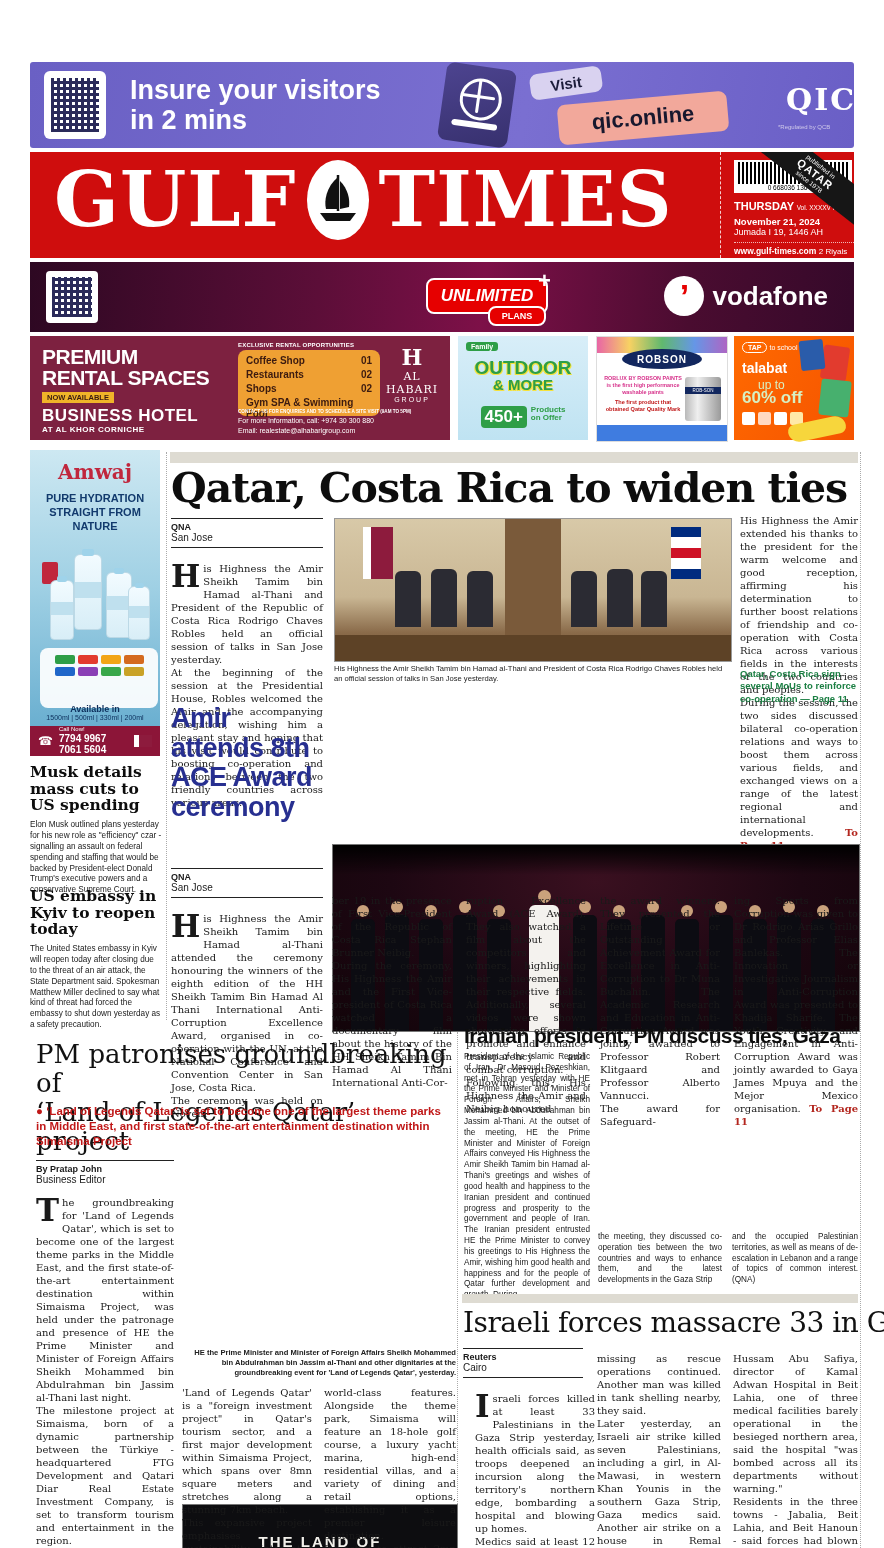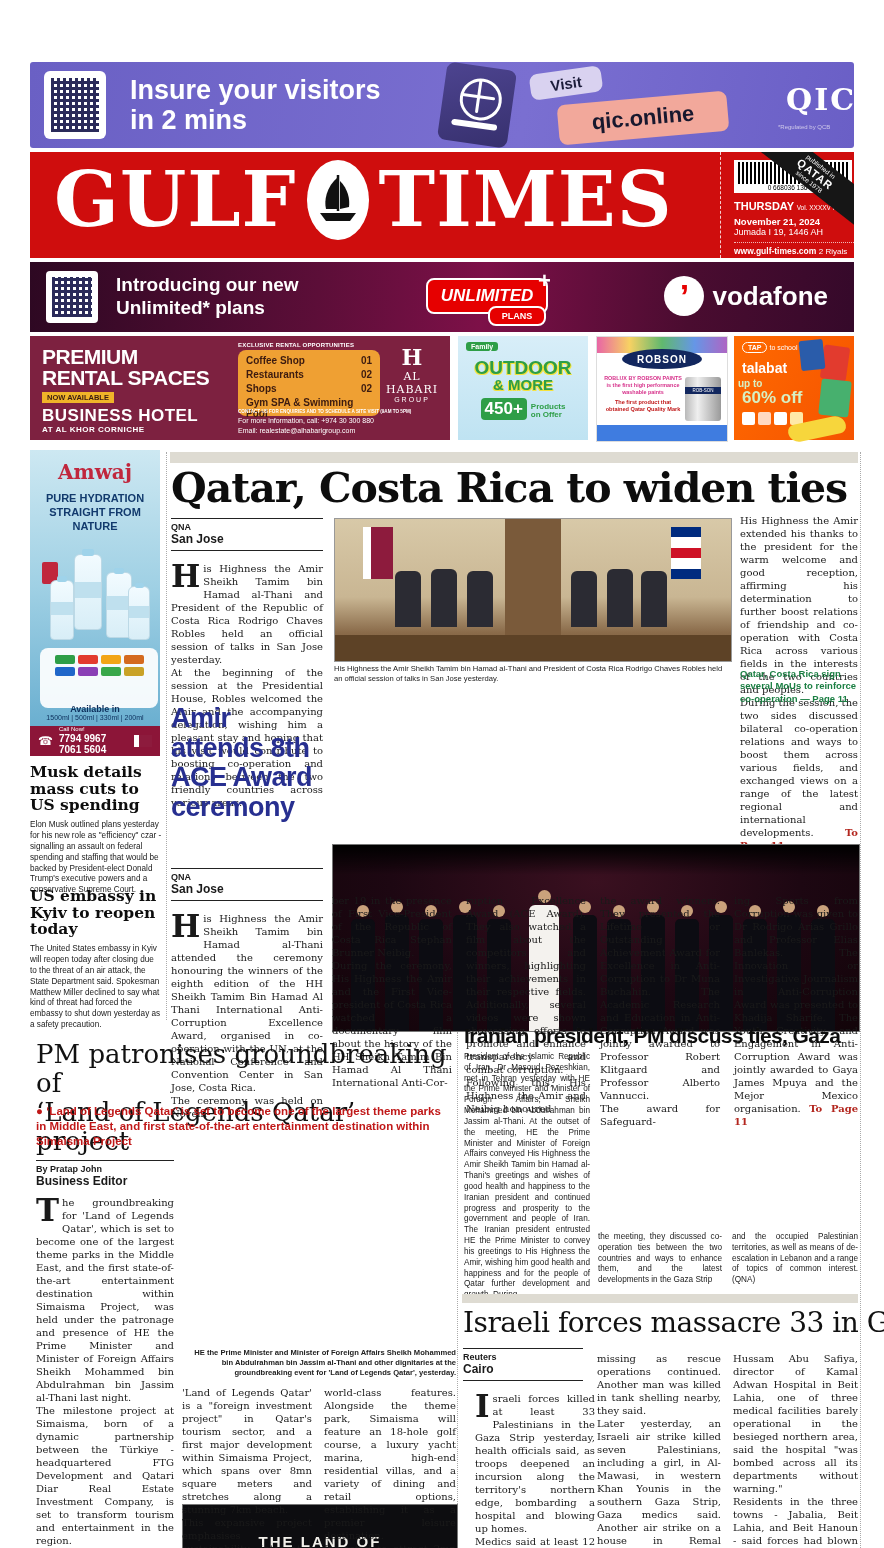--- a/index.html
+++ b/index.html
@@ -9,21 +9,21 @@
   .serif{font-family:"DejaVu Serif","Liberation Serif",serif;}
   .just{text-align:justify;white-space:pre-line;}
   .body-serif{font-family:"DejaVu Serif","Liberation Serif",serif;font-size:10px;line-height:1.3;}
   .body-sans{font-size:8.2px;line-height:1.32;}
   .dc::first-letter{float:left;font-size:31px;line-height:26px;padding:1px 3px 0 0;font-weight:bold;}
   .topage{color:#b3261e;font-weight:bold;}
   .rule{border-top:1px solid #222;}
   .vdots{border-left:1px dotted #aaa;}
   .capt{font-size:7.6px;line-height:1.3;color:#222;}
   .byl-agency{font-weight:bold;font-size:9px;}
-  .byl-place{font-size:12px;font-weight:bold;}
+  .byl-place{font-size:10px;}
   .graybar{background:#dedbd2;}
   
   #masthead{background:#cf0d0d;}
   .mast-title{color:#fff;font-weight:bold;font-size:76px;letter-spacing:1px;line-height:1;}
   .dhow-oval{width:62px;height:80px;background:#fff;border-radius:50%;display:flex;align-items:center;justify-content:center;}
   .mast-info{color:#fff;font-size:9px;}
   .barcode{background:#fff;padding:2px 4px;}
   .barcode-bars{height:22px;background:repeating-linear-gradient(90deg,#000 0 2px,#fff 2px 4px);}
   .ribbon{background:#161616;color:#fff;text-align:center;transform:rotate(38deg);}
   
@@ -126,22 +126,20 @@
       <div style="font-size:6.5px;">published in</div>
       <div style="font-size:11px;font-weight:bold;letter-spacing:1px;">QATAR</div>
       <div style="font-size:6.5px;">since 1978</div>
     </div>
   </div>
 
   <div id="vodafone-ad" class="abs" style="left:30px;top:262px;width:824px;height:70px;">
     <div class="abs qr" style="left:16px;top:9px;width:52px;height:52px;border-radius:4px;">
       <div class="qr-inner" style="width:40px;height:40px;"></div>
     </div>
-    <div class="abs" style="left:86px;top:12px;color:#fff;font-weight:bold;font-size:19px;line-height:1.2;white-space:pre-line;">Introducing our new
-Unlimited* plans</div>
     <div class="abs vf-badge" style="left:396px;top:16px;width:118px;height:32px;font-size:17px;">UNLIMITED</div>
     <div class="abs" style="left:508px;top:6px;color:#fff;font-weight:bold;font-size:22px;">+</div>
     <div class="abs vf-badge" style="left:458px;top:44px;width:54px;height:16px;font-size:9px;font-style:normal;">PLANS</div>
     <div class="abs" style="right:26px;top:14px;display:flex;align-items:center;gap:8px;">
       <span class="vf-circle">’</span>
       <span style="color:#fff;font-size:26px;font-weight:bold;">vodafone</span>
     </div>
   </div>
 
   <div id="alhabari-ad" class="abs" style="left:30px;top:336px;width:420px;height:104px;">
@@ -175,21 +173,21 @@
     </div>
     <div class="abs" style="left:208px;top:73px;width:204px;font-size:4.6px;font-weight:bold;">CONTACT US FOR ENQUIRIES AND TO SCHEDULE A SITE VISIT (9AM TO 5PM)</div>
     <div class="abs" style="left:208px;top:81px;width:204px;font-size:7px;">For more information, call: +974 30 300 880</div>
     <div class="abs" style="left:208px;top:91px;width:204px;font-size:7px;">Email: realestate@alhabarigroup.com</div>
   </div>
 
   <div id="outdoor-ad" class="abs" style="left:458px;top:336px;width:130px;height:104px;text-align:center;">
     <div class="abs" style="left:8px;top:6px;background:#2e9e47;color:#fff;font-size:7px;font-weight:bold;padding:1px 5px;border-radius:3px;">Family</div>
     <div class="bubble" style="margin-top:22px;font-size:19px;line-height:1;">OUTDOOR</div>
     <div class="bubble" style="font-size:15px;line-height:1.1;">&amp; MORE</div>
-    <div style="margin-top:4px;display:flex;align-items:flex-end;justify-content:center;gap:4px;">
+    <div style="margin-top:12px;display:flex;align-items:flex-start;justify-content:center;gap:4px;">
       <span style="color:#fff;background:#2e9e47;border-radius:4px;padding:1px 4px;font-size:17px;font-weight:bold;">450+</span>
       <span style="color:#2e9e47;font-weight:bold;font-size:8px;line-height:1.05;white-space:pre-line;text-align:left;">Products
 on Offer</span>
     </div>
   </div>
 
   <div id="robson-ad" class="abs" style="left:596px;top:336px;width:130px;height:104px;text-align:center;">
     <div class="abs" style="left:0;top:0;width:130px;height:16px;background:linear-gradient(90deg,#e33f8f,#f5c63c,#39a74a,#3f7ce0,#9a3fb5);opacity:0.8;"></div>
     <div class="abs pill" style="left:25px;top:12px;width:80px;height:20px;background:#12275e;color:#fff;border-radius:50%;font-size:10px;letter-spacing:1px;">ROBSON</div>
     <div class="abs" style="left:6px;top:38px;width:80px;font-size:5.4px;font-weight:bold;color:#d6308a;line-height:1.25;">ROBLUX BY ROBSON PAINTS is the first high performance washable paints</div>
@@ -199,21 +197,21 @@
     </div>
     <div class="abs" style="left:0;top:88px;width:130px;height:16px;background:#3f7ce0;"></div>
   </div>
 
   <div id="talabat-ad" class="abs" style="left:734px;top:336px;width:120px;height:104px;">
     <div class="abs" style="left:8px;top:8px;font-size:7px;">
       <span style="border:1px solid #fff;border-radius:8px;padding:1px 5px;font-weight:bold;">TAP</span>
       <span>to school with</span>
     </div>
     <div class="abs" style="left:8px;top:24px;font-weight:bold;font-size:14px;">talabat</div>
-    <div class="abs" style="left:4px;top:42px;font-size:10px;font-weight:bold;color:#d7f0c2;">up to</div>
+    <div class="abs" style="left:24px;top:42px;font-size:12px;font-weight:normal;color:#d7f0c2;">up to</div>
     <div class="abs" style="left:8px;top:52px;font-size:17px;font-weight:bold;color:#d7f0c2;">60% off</div>
     <div class="abs" style="left:8px;top:76px;display:flex;gap:3px;">
       <span style="width:13px;height:13px;background:#fff;border-radius:2px;display:inline-block;"></span>
       <span style="width:13px;height:13px;background:#ffd9c2;border-radius:2px;display:inline-block;"></span>
       <span style="width:13px;height:13px;background:#fff;border-radius:2px;display:inline-block;"></span>
       <span style="width:13px;height:13px;background:#ffe9a8;border-radius:2px;display:inline-block;"></span>
     </div>
     <div class="abs" style="right:6px;top:10px;width:26px;height:34px;background:#e23b2e;border-radius:3px;transform:rotate(8deg);"></div>
     <div class="abs" style="right:30px;top:4px;width:24px;height:30px;background:#2a5caa;border-radius:3px;transform:rotate(-6deg);"></div>
     <div class="abs" style="right:4px;bottom:24px;width:30px;height:36px;background:#47b06e;border-radius:3px;transform:rotate(6deg);"></div>

